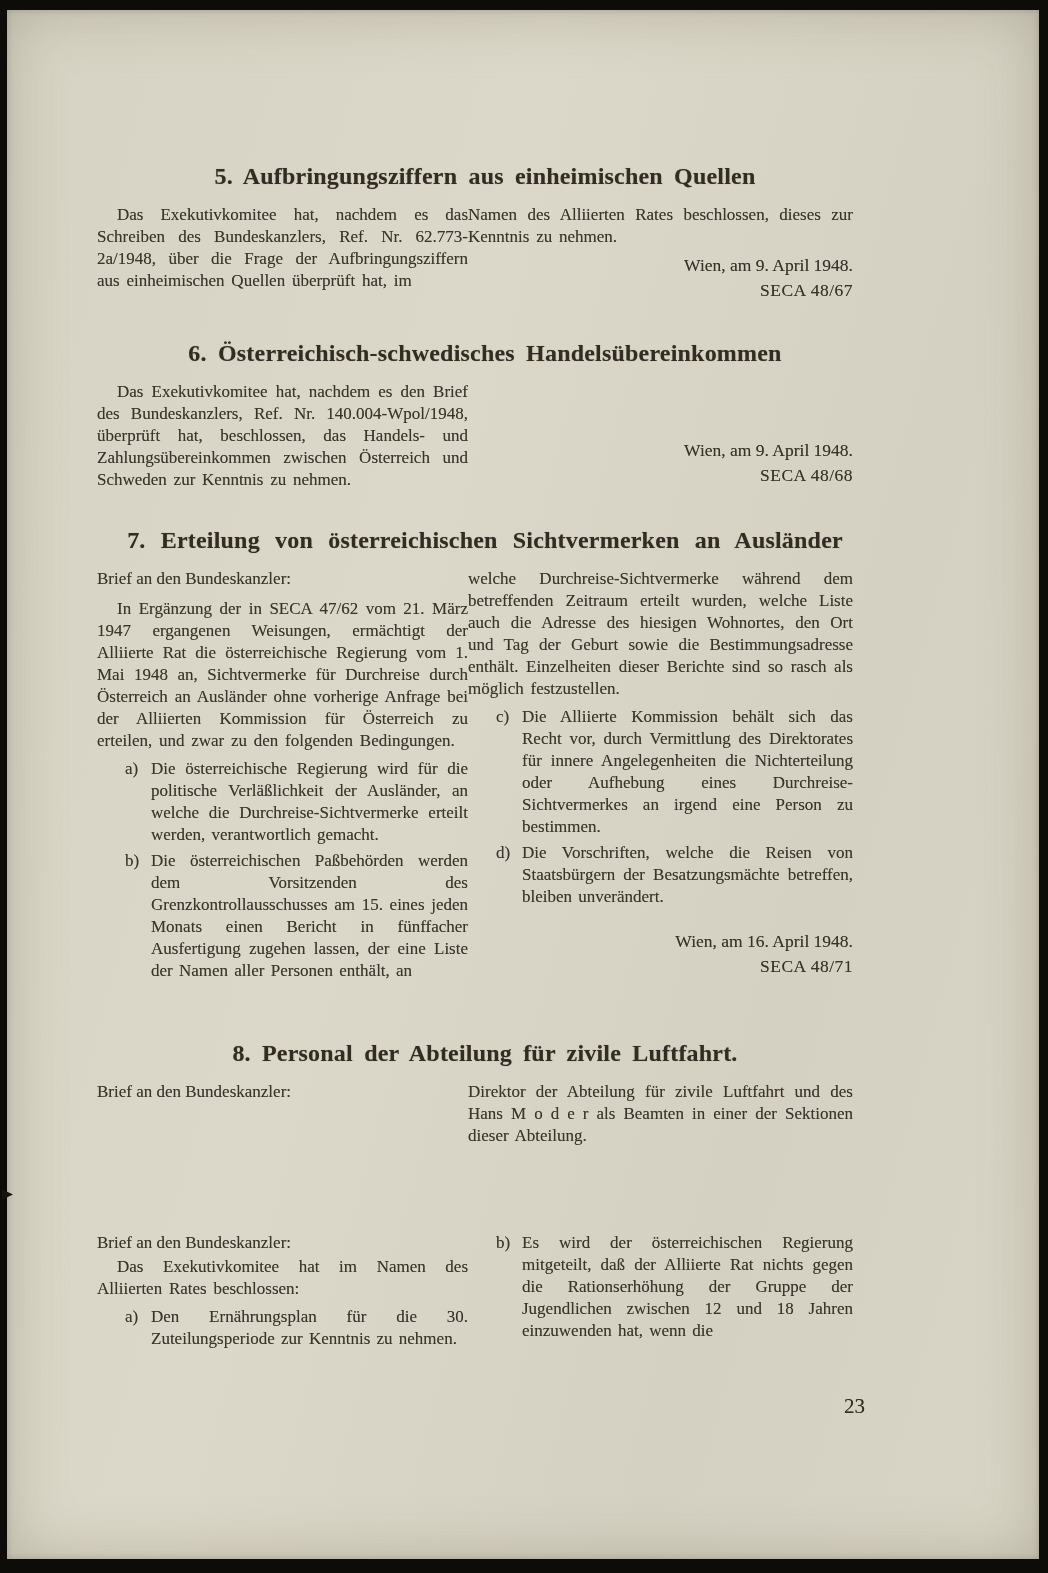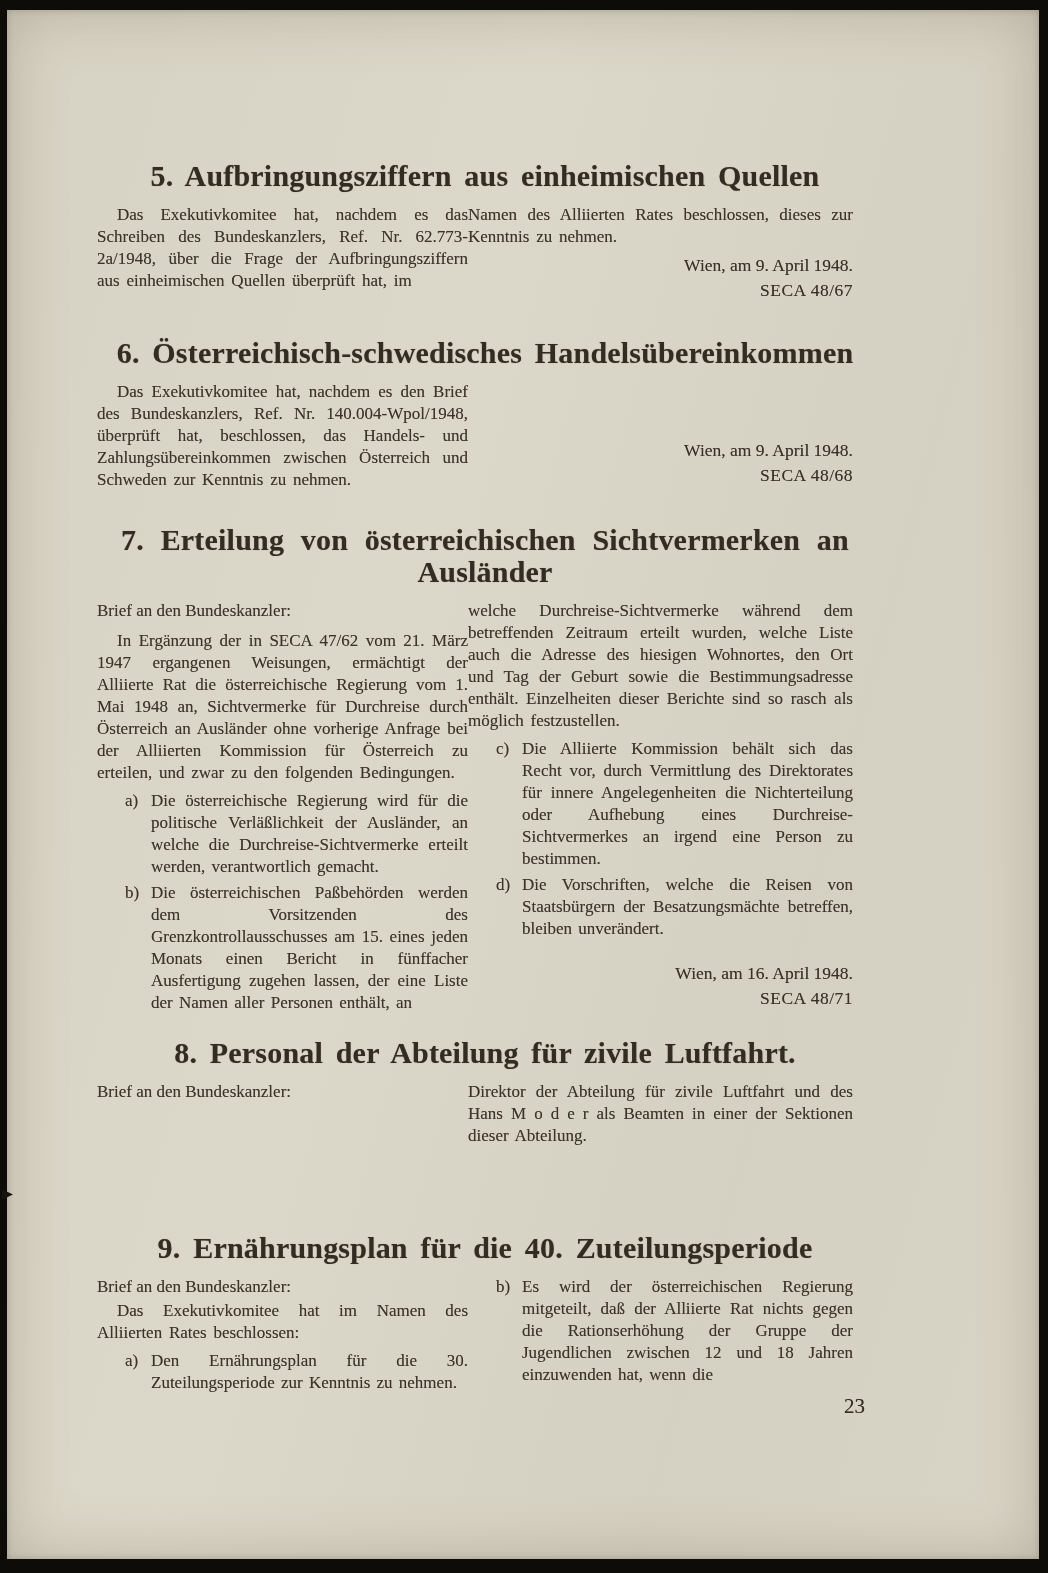--- a/index.html
+++ b/index.html
@@ -10,21 +10,21 @@
   }
   .sheet {
     position:absolute; top:10px; left:7px; right:9px; bottom:14px;
     background:linear-gradient(105deg,#d7d3c4 0%,#dcd8c9 38%,#d5d1c2 72%,#d9d5c6 100%);
     box-shadow: inset 0 0 60px rgba(95,85,62,0.28), inset 0 0 6px rgba(60,52,38,0.25);
     color:#3a342a;
   }
   .sec { position:absolute; left:90px; width:776px; }
   .title {
     margin:0 0 12px 0; text-align:center;
-    font-size:30px; font-weight:bold; color:#322c22;
+    font-size:24px; font-weight:bold; color:#322c22;
     word-spacing:5px; letter-spacing:0.2px; line-height:32px;
     text-shadow:0 0 1px rgba(50,44,34,0.35);
   }
   .title.wide { word-spacing:9px; }
   .cols { display:flex; }
   .col-left  { width:371px; flex:0 0 371px; }
   .col-right { width:385px; flex:0 0 385px; }
   .para {
     margin:0 0 6px 0; text-align:justify;
     font-size:17px; line-height:22px; word-spacing:2.5px;
@@ -136,21 +136,20 @@
         <div class="col-left">
           <p class="salutation">Brief an den Bundeskanzler:</p>
         </div>
         <div class="col-right">
           <p class="para">Direktor der Abteilung für zivile Luftfahrt und des Hans M o d e r als Beamten in einer der Sektionen dieser Abteilung.</p>
         </div>
       </div>
     </section>
 
     <section class="sec s9">
-      <h2 class="title">9. Ernährungsplan für die 40. Zuteilungsperiode</h2>
       <div class="cols">
         <div class="col-left">
           <p class="salutation" style="margin-bottom:2px">Brief an den Bundeskanzler:</p>
           <p class="para indent">Das Exekutivkomitee hat im Namen des Alliierten Rates beschlossen:</p>
           <div class="item">
             <span class="marker">a)</span>
             <span class="itxt">Den Ernährungsplan für die 30. Zuteilungsperiode zur Kenntnis zu nehmen.</span>
           </div>
         </div>
         <div class="col-right">

